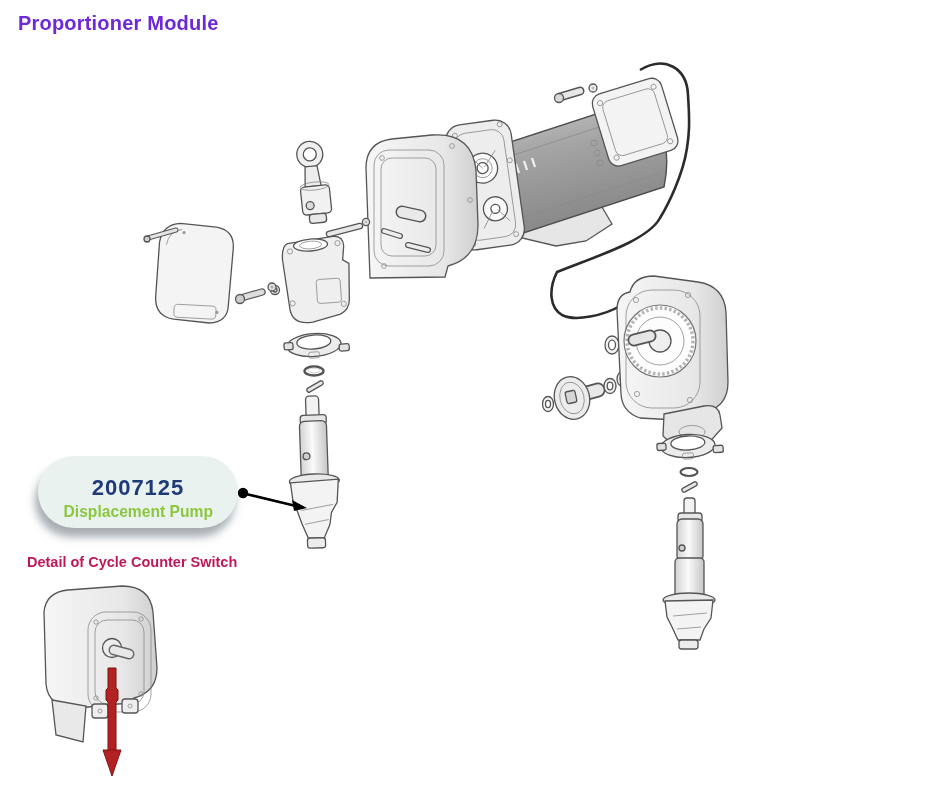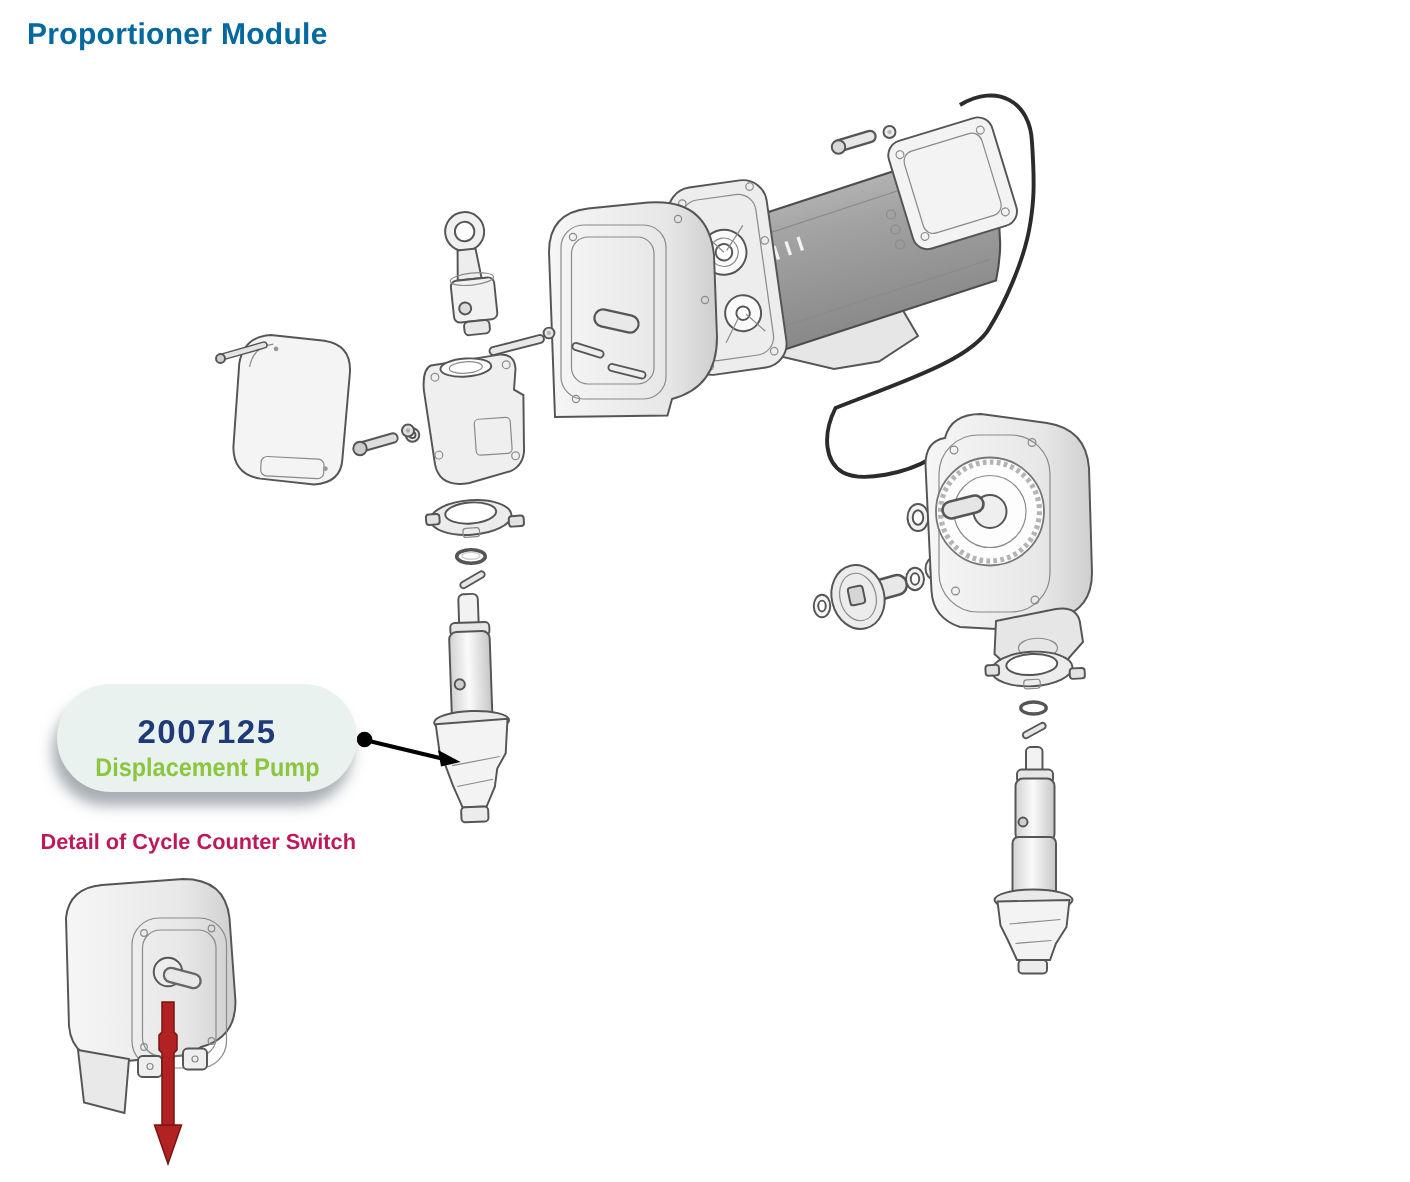--- a/index.html
+++ b/index.html
@@ -2,21 +2,21 @@
 <html><head>
 <meta charset="utf-8">
 <style>
   * { margin:0; padding:0; box-sizing:border-box; }
   body { background:#ffffff; font-family:"Liberation Sans", sans-serif; }
   .canvas {
     position:relative; width:940px; height:788px; background:#ffffff; overflow:hidden;
   }
   .page-title {
     position:absolute; left:18px; top:12px;
-    font-size:20px; font-weight:700; color:#0369a1; letter-spacing:0.2px;
+    font-size:20px; font-weight:700; color:#6d28d9; letter-spacing:0.2px;
   }
   .diagram-svg { position:absolute; left:0; top:0; width:940px; height:788px; }
   .callout {
     position:absolute; left:38px; top:456px; width:200px; height:72px;
     border-radius:38px; background:#e9f2ef;
     box-shadow:-3px 9px 9px rgba(95,105,115,0.55);
     display:flex; flex-direction:column; align-items:center; justify-content:center;
     gap:1px; z-index:3;
   }
   .callout-number { font-size:22px; font-weight:800; color:#1e3a78; letter-spacing:1px; }

